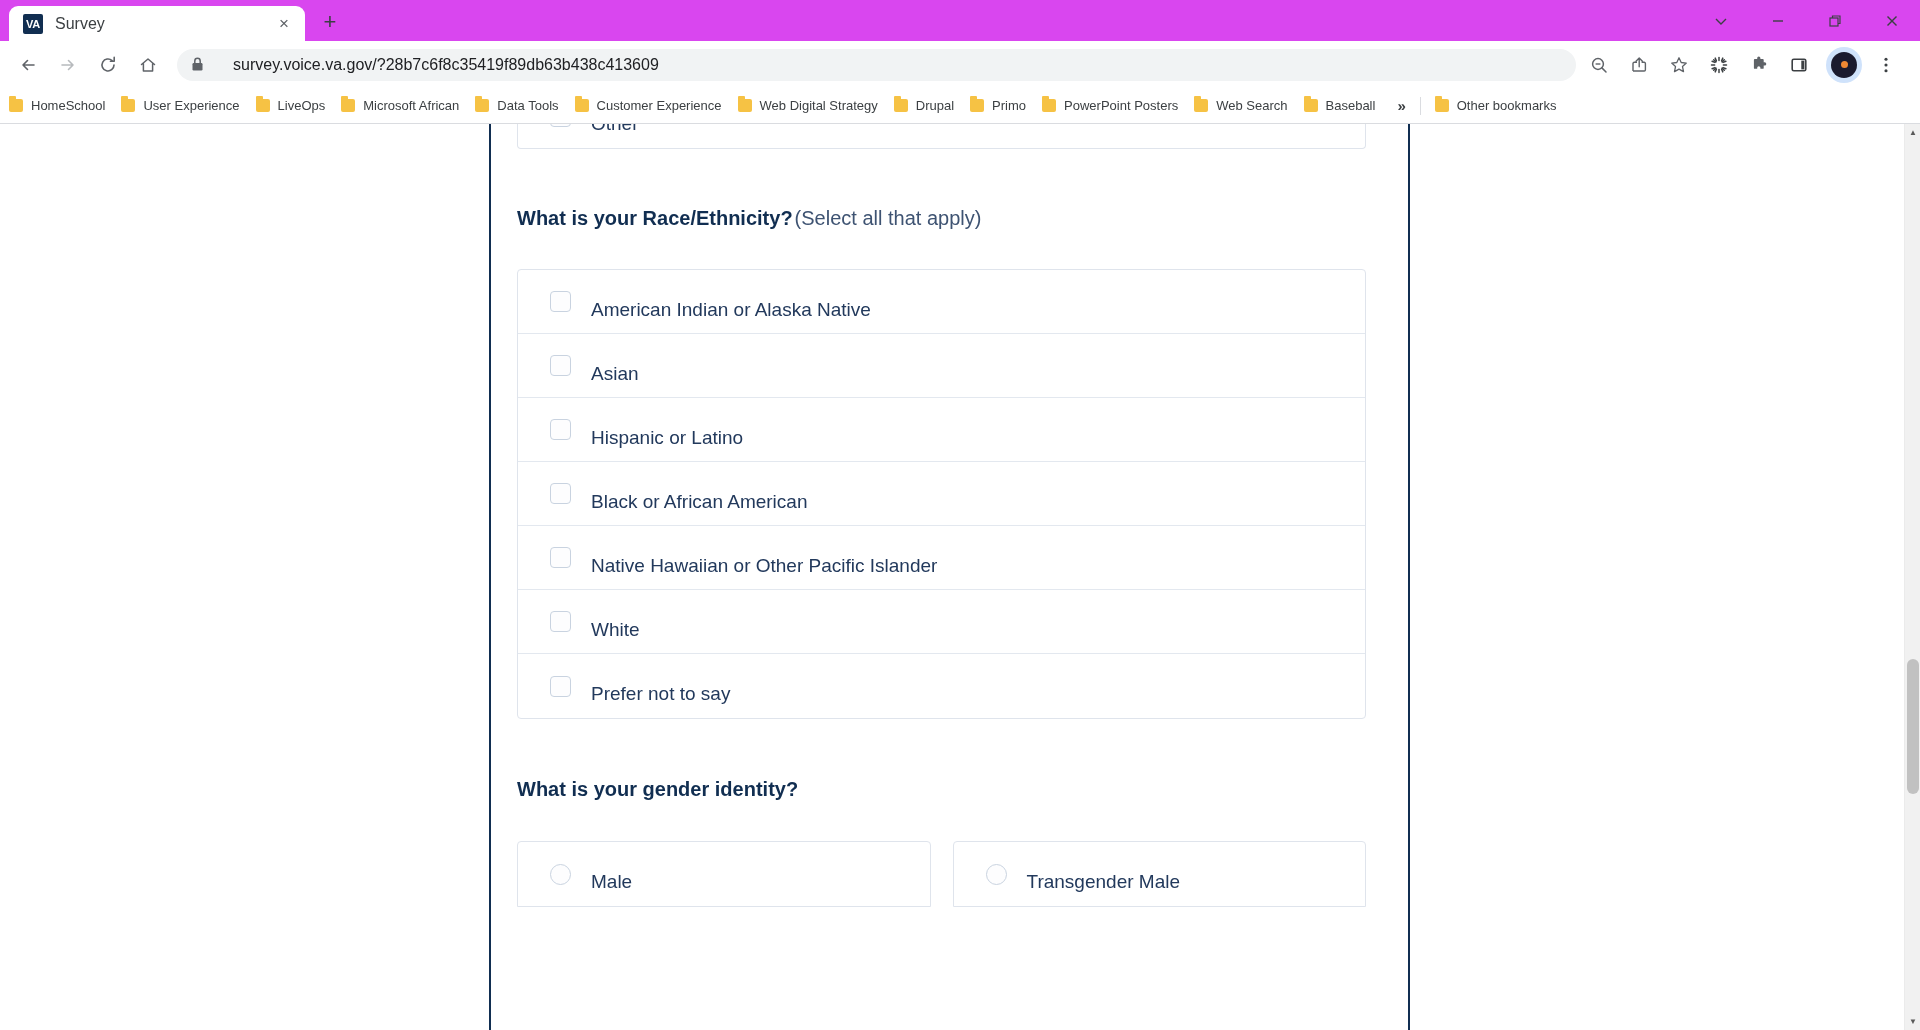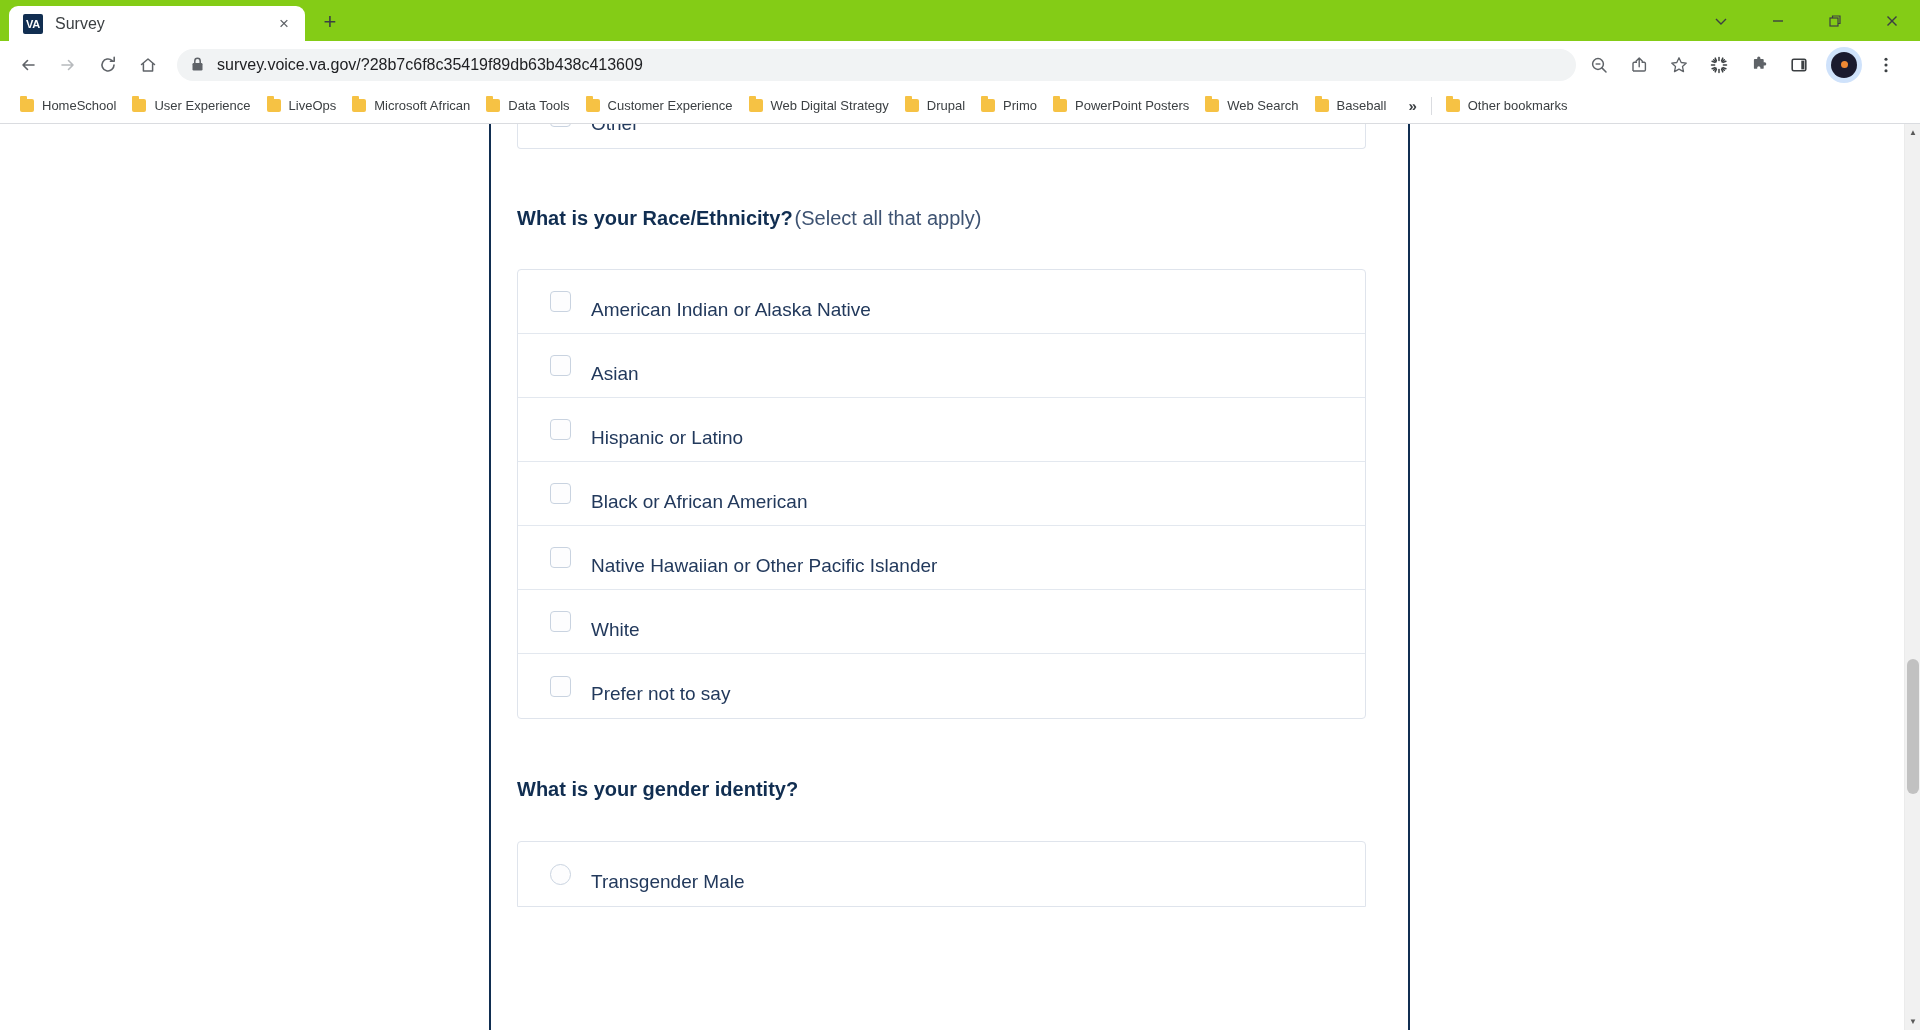--- a/index.html
+++ b/index.html
@@ -8,21 +8,21 @@
     overflow: hidden;
     font-family: "Liberation Sans", sans-serif;
     background: #ffffff;
   }
 
   
   .browser { width: 1920px; height: 1030px; display: flex; flex-direction: column; }
 
   .titlebar {
     height: 41px;
-    background: #84cc16;
+    background: #d946ef;
     display: flex;
     align-items: flex-end;
     position: relative;
     flex: 0 0 41px;
   }
   .tabstrip { display: flex; align-items: flex-end; height: 41px; padding-left: 9px; }
   .tab {
     width: 296px; height: 35px;
     background: #ffffff;
     border-radius: 9px 9px 0 0;
@@ -82,41 +82,42 @@
   }
   .omnibox {
     flex: 1;
     height: 23px;
     background: #f1f3f4;
     border-radius: 17px;
     display: flex; align-items: center;
     padding: 16px 14px;
     margin: 0 6px 0 6px;
     min-width: 0;
+    gap: 16px;
   }
   .lock { margin-right: 13px; display: flex; align-items: center; color: #5f6368; flex: 0 0 auto; }
   .urltext {
     font-size: 16px; color: #202124;
     white-space: nowrap; overflow: hidden; text-overflow: ellipsis;
   }
   .tb-right { display: flex; align-items: center; }
   .profile-pic {
     width: 26px; height: 26px; border-radius: 50%;
     background: #1a1a2e;
     display: flex; align-items: center; justify-content: center;
     box-shadow: 0 0 0 5px #cfe2fb;
     margin: 0 12px 0 9px;
   }
   .profile-dot { width: 7px; height: 7px; border-radius: 50%; background: #ef8833; }
 
   .bookmarks {
     height: 36px;
     background: #ffffff;
     display: flex; align-items: center;
-    padding: 0 10px 0 12px;
+    padding: 0 10px 0 1px;
     flex: 0 0 36px;
     border-bottom: 1px solid #dadce0;
   }
   .bm {
     display: flex; align-items: center;
     padding: 4px 8px;
     border-radius: 4px;
     white-space: nowrap;
     flex: 0 0 auto;
   }
@@ -488,20 +489,28 @@
         <div class="qheading">
           <b>What is your gender identity?</b>
         </div>
 
         <div style="height:40px;"></div>
         <div class="radiogrid">
           <div class="radiocol">
             <div class="optgroup">
               <div class="optrow">
                 <span class="rbox"></span>
+                <span class="optlabel">Male</span>
+              </div>
+            </div>
+          </div>
+          <div class="radiocol">
+            <div class="optgroup">
+              <div class="optrow">
+                <span class="rbox"></span>
                 <span class="optlabel">Transgender Male</span>
               </div>
             </div>
           </div>
         </div>
 
       </div>
     </div>
 
     <div class="scrollbar">

